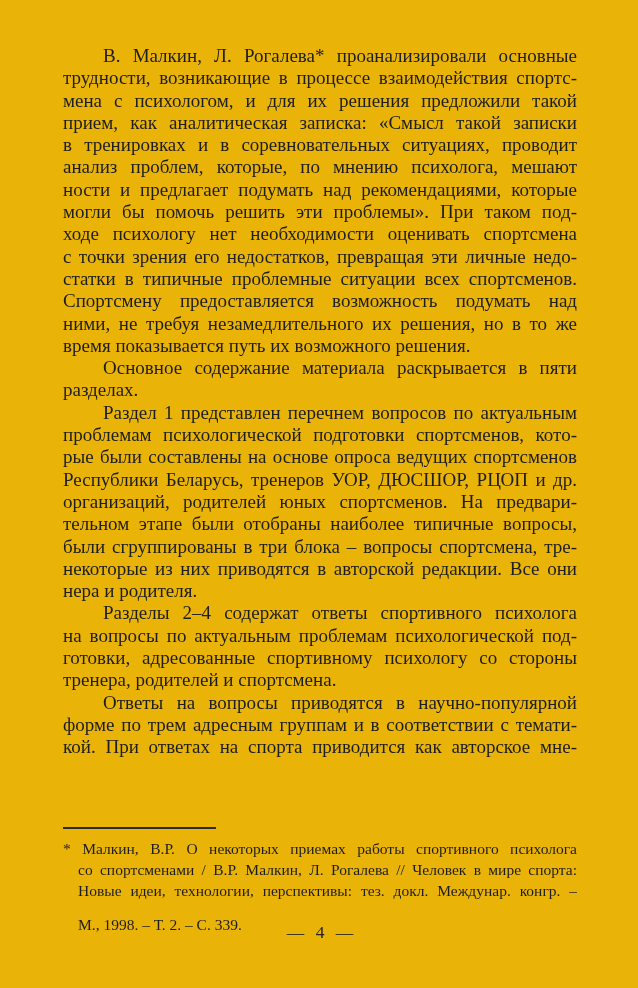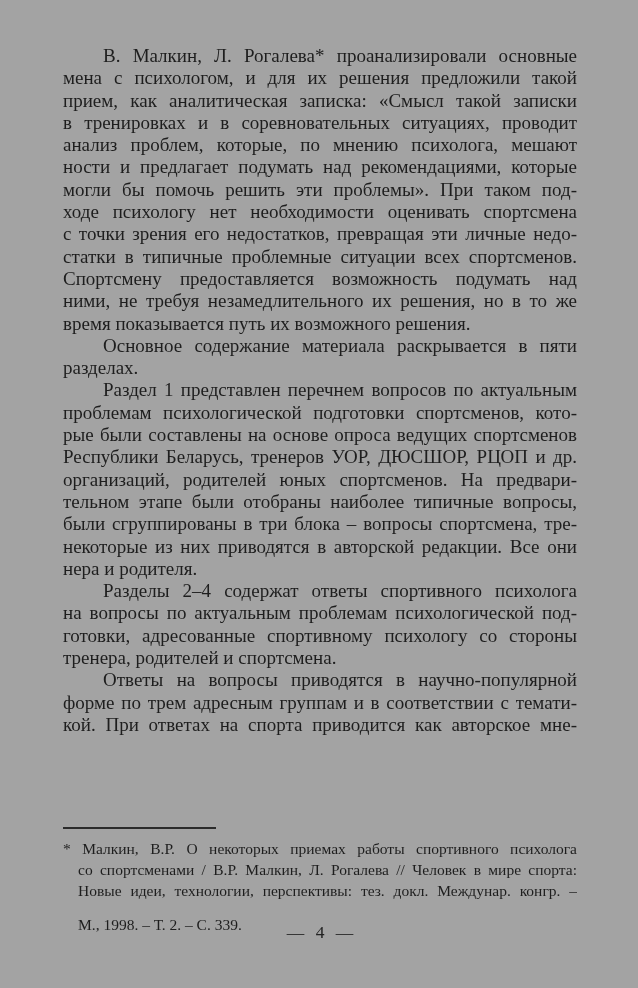--- a/index.html
+++ b/index.html
@@ -4,21 +4,21 @@
 <style>
   html, body {
     margin: 0;
     padding: 0;
     background: #ffffff;
   }
   .page {
     position: relative;
     width: 638px;
     height: 988px;
-    background: #a3a3a3;
+    background: #eab308;
     font-family: "Liberation Serif", "DejaVu Serif", serif;
     color: #1e1e1e;
     overflow: hidden;
   }
   .text-block {
     position: absolute;
     left: 63px;
     top: 45px;
     width: 514px;
   }
@@ -70,20 +70,21 @@
     color: #222222;
   }
 </style>
 </head>
 <body>
 
 <div class="page">
   <div class="text-block">
       <div class="para">
         <div class="line indent">В. Малкин,  Л. Рогалева* проанализировали  основные</div>
+        <div class="line">трудности, возникающие в процессе взаимодействия спортс-</div>
         <div class="line">мена с психологом, и для их решения предложили такой</div>
         <div class="line">прием, как аналитическая записка: «Смысл такой записки</div>
         <div class="line">в тренировках и в соревновательных ситуациях, проводит</div>
         <div class="line">анализ проблем, которые, по мнению психолога, мешают</div>
         <div class="line">ности и предлагает подумать над рекомендациями, которые</div>
         <div class="line">могли бы помочь решить эти проблемы». При таком под-</div>
         <div class="line">ходе психологу нет необходимости оценивать спортсмена</div>
         <div class="line">с точки зрения его недостатков, превращая эти личные недо-</div>
         <div class="line">статки в типичные проблемные ситуации всех спортсменов.</div>
         <div class="line">Спортсмену предоставляется возможность подумать над</div>

